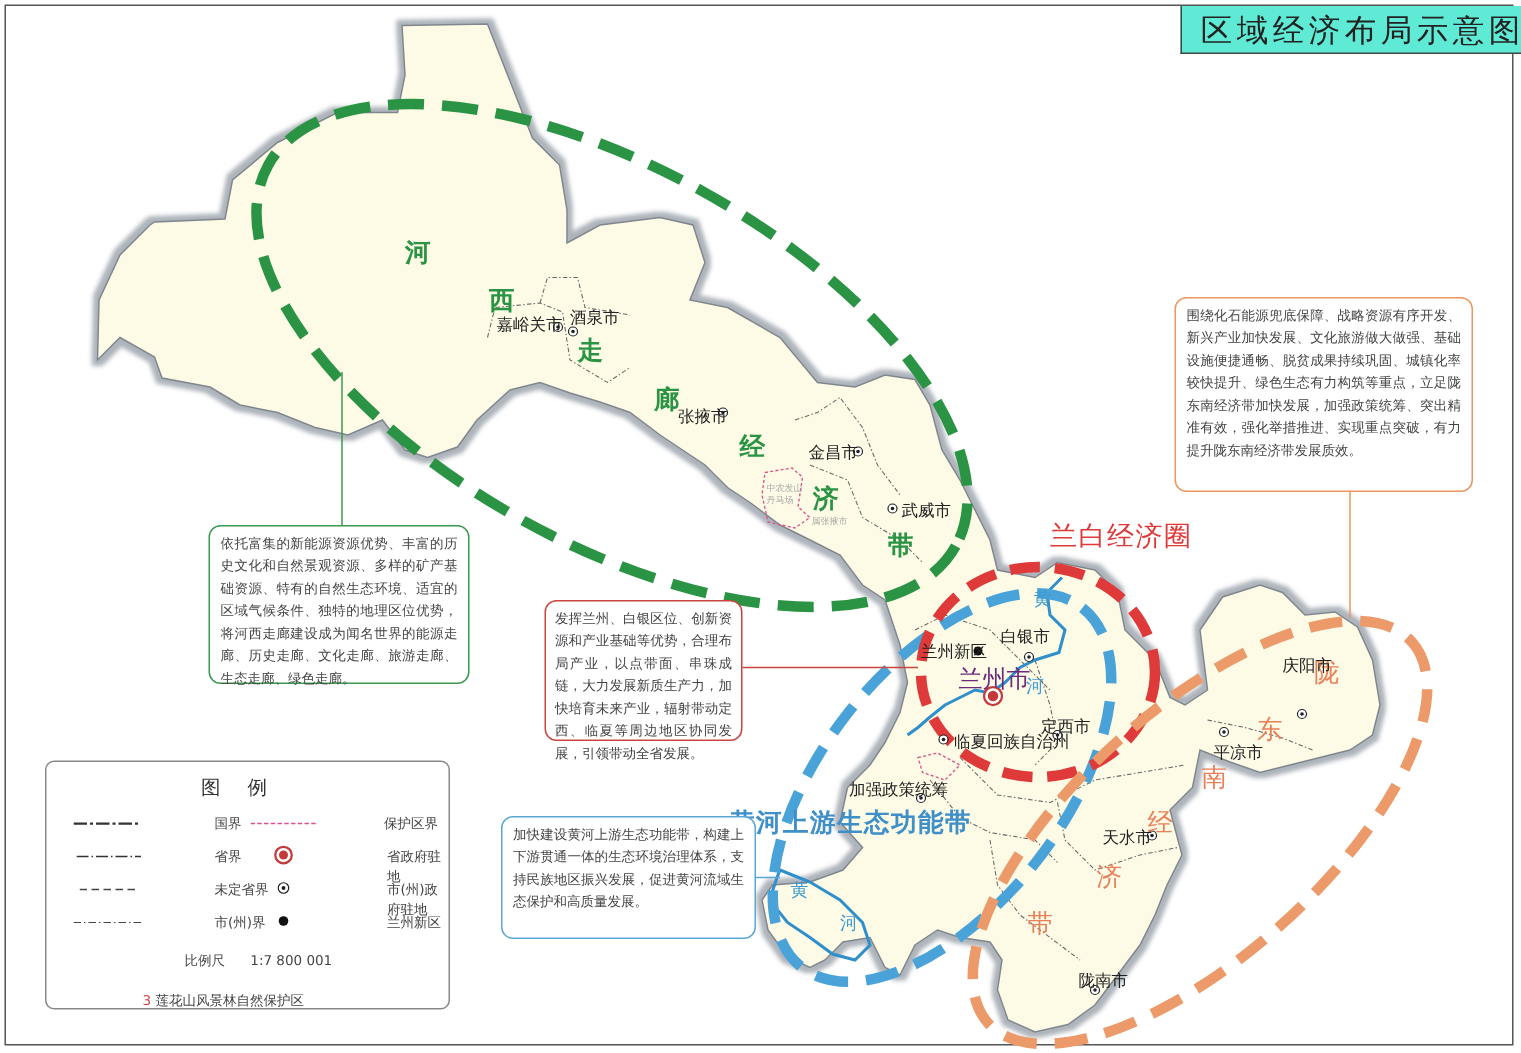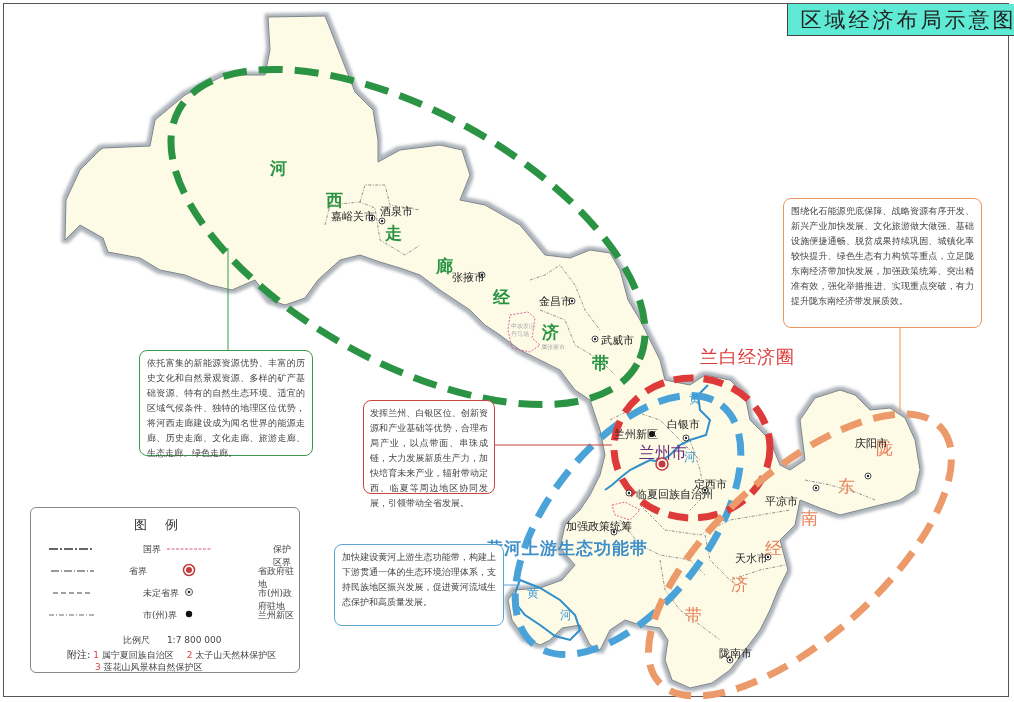--- a/index.html
+++ b/index.html
@@ -171,21 +171,21 @@
 <span class="lbl city" style="left:452px;top:270px">张掖市</span>
 <span class="lbl city" style="left:539px;top:294px">金昌市</span>
 <span class="lbl city" style="left:601px;top:333px">武威市</span>
 <span class="lbl city" style="left:667px;top:417px">白银市</span>
 <span class="lbl city" style="left:614px;top:427px">兰州新区</span>
 <span class="lbl" style="left:639px;top:443px;font-size:16px;font-weight:normal;color:#6b2a7a">兰州市</span>
 <span class="lbl city" style="left:694px;top:477px">定西市</span>
 <span class="lbl city" style="left:636px;top:487px">临夏回族自治州</span>
 <span class="lbl city" style="left:566px;top:519px">加强政策统筹</span>
 <span class="lbl city" style="left:735px;top:551px">天水市</span>
-<span class="lbl city" style="left:765px;top:494px">平凉市</span>
+<span class="lbl city" style="left:809px;top:494px">平凉市</span>
 <span class="lbl city" style="left:855px;top:436px">庆阳市</span>
 <span class="lbl city" style="left:719px;top:646px">陇南市</span>
 <span class="lbl" style="left:511px;top:322px;font-size:6px;color:#aaa;width:26px;white-space:normal;line-height:8px">中农发山丹马场</span>
 <span class="lbl" style="left:541px;top:343px;font-size:6px;color:#aaa">属张掖市</span>
 
 <div class="callout green">依托富集的新能源资源优势、丰富的历史文化和自然景观资源、多样的矿产基础资源、特有的自然生态环境、适宜的区域气候条件、独特的地理区位优势，将河西走廊建设成为闻名世界的能源走廊、历史走廊、文化走廊、旅游走廊、生态走廊、绿色走廊。</div>
 <div class="callout red">发挥兰州、白银区位、创新资源和产业基础等优势，合理布局产业，以点带面、串珠成链，大力发展新质生产力，加快培育未来产业，辐射带动定西、临夏等周边地区协同发展，引领带动全省发展。</div>
 <div class="callout orange">围绕化石能源兜底保障、战略资源有序开发、新兴产业加快发展、文化旅游做大做强、基础设施便捷通畅、脱贫成果持续巩固、城镇化率较快提升、绿色生态有力构筑等重点，立足陇东南经济带加快发展，加强政策统筹、突出精准有效，强化举措推进、实现重点突破，有力提升陇东南经济带发展质效。</div>
 <div class="callout blue">加快建设黄河上游生态功能带，构建上下游贯通一体的生态环境治理体系，支持民族地区振兴发展，促进黄河流域生态保护和高质量发展。</div>
 
@@ -193,63 +193,56 @@
   <div class="lg-title">图例</div>
 
   <svg class="lg-sym" style="left:18px;top:36px" width="45" height="10">
     <line x1="0" y1="5" x2="45" y2="5" stroke="#333" stroke-width="1.5" stroke-dasharray="9,2,2,2"></line>
     </svg>
   <span class="lg-row" style="left:78px;top:35px">国界</span>
 
   <svg class="lg-sym" style="left:20px;top:58px" width="43" height="10">
     <line x1="0" y1="5" x2="43" y2="5" stroke="#333" stroke-width="1" stroke-dasharray="8,2,1,2"></line>
     </svg>
-  <span class="lg-row" style="left:64px;top:57px">省界</span>
+  <span class="lg-row" style="left:78px;top:57px">省界</span>
 
   <svg class="lg-sym" style="left:22px;top:80px" width="40" height="10">
     <line x1="0" y1="5" x2="40" y2="5" stroke="#444" stroke-width="1" stroke-dasharray="5,3"></line>
     </svg>
   <span class="lg-row" style="left:78px;top:79px">未定省界</span>
 
   <svg class="lg-sym" style="left:18px;top:102px" width="45" height="10">
     <line x1="0" y1="5" x2="45" y2="5" stroke="#444" stroke-width="0.8" stroke-dasharray="5,2,1,2"></line>
     </svg>
   <span class="lg-row" style="left:78px;top:101px">市(州)界</span>
 
   <svg class="lg-sym" style="left:136px;top:36px" width="45" height="10">
     <line x1="0" y1="5" x2="45" y2="5" stroke="#d9548e" stroke-width="1" stroke-dasharray="3,1.5"></line>
     </svg>
-  <span class="lg-row" style="left:208px;top:35px">保护区界</span>
+  <span class="lg-row" style="left:191px;top:35px">保护区界</span>
 
   <svg class="lg-sym" style="left:151px;top:55px" width="14" height="14">
     <circle cx="7" cy="7" r="5.5" fill="#fff" stroke="#c23a3a" stroke-width="1.5"></circle>
       <circle cx="7" cy="7" r="3" fill="#c23a3a"></circle>
     </svg>
   <span class="lg-row" style="left:193px;top:57px">省政府驻地</span>
 
   <svg class="lg-sym" style="left:153px;top:79px" width="10" height="10">
     <circle cx="5" cy="5" r="3.5" fill="#fff" stroke="#222" stroke-width="0.8"></circle>
       <circle cx="5" cy="5" r="1.3" fill="#222"></circle>
     </svg>
   <span class="lg-row" style="left:193px;top:79px">市(州)政府驻地</span>
 
   <svg class="lg-sym" style="left:153px;top:101px" width="10" height="10">
     <circle cx="5" cy="5" r="3.2" fill="#111"></circle>
     </svg>
   <span class="lg-row" style="left:193px;top:101px">兰州新区</span>
 
   <div class="scale">
     <span>比例尺</span>
-    <span style="margin-left:14px">1:7 800 000</span>
+    <span style="margin-left:14px">1:7 800 001</span>
   </div>
 
-  <div class="note" style="left:36px;top:140px">
-    <span style="font-size:10px;color:#333">附注:</span>
-    <span class="num">1</span>
-    <span>属宁夏回族自治区</span>
-    <span class="num" style="margin-left:10px">2</span>
-    <span>太子山天然林保护区</span>
-  </div>
   <div class="note" style="left:64px;top:153px">
     <span class="num">3</span>
     <span>莲花山风景林自然保护区</span>
   </div>
 </div>
 
 </body></html>

